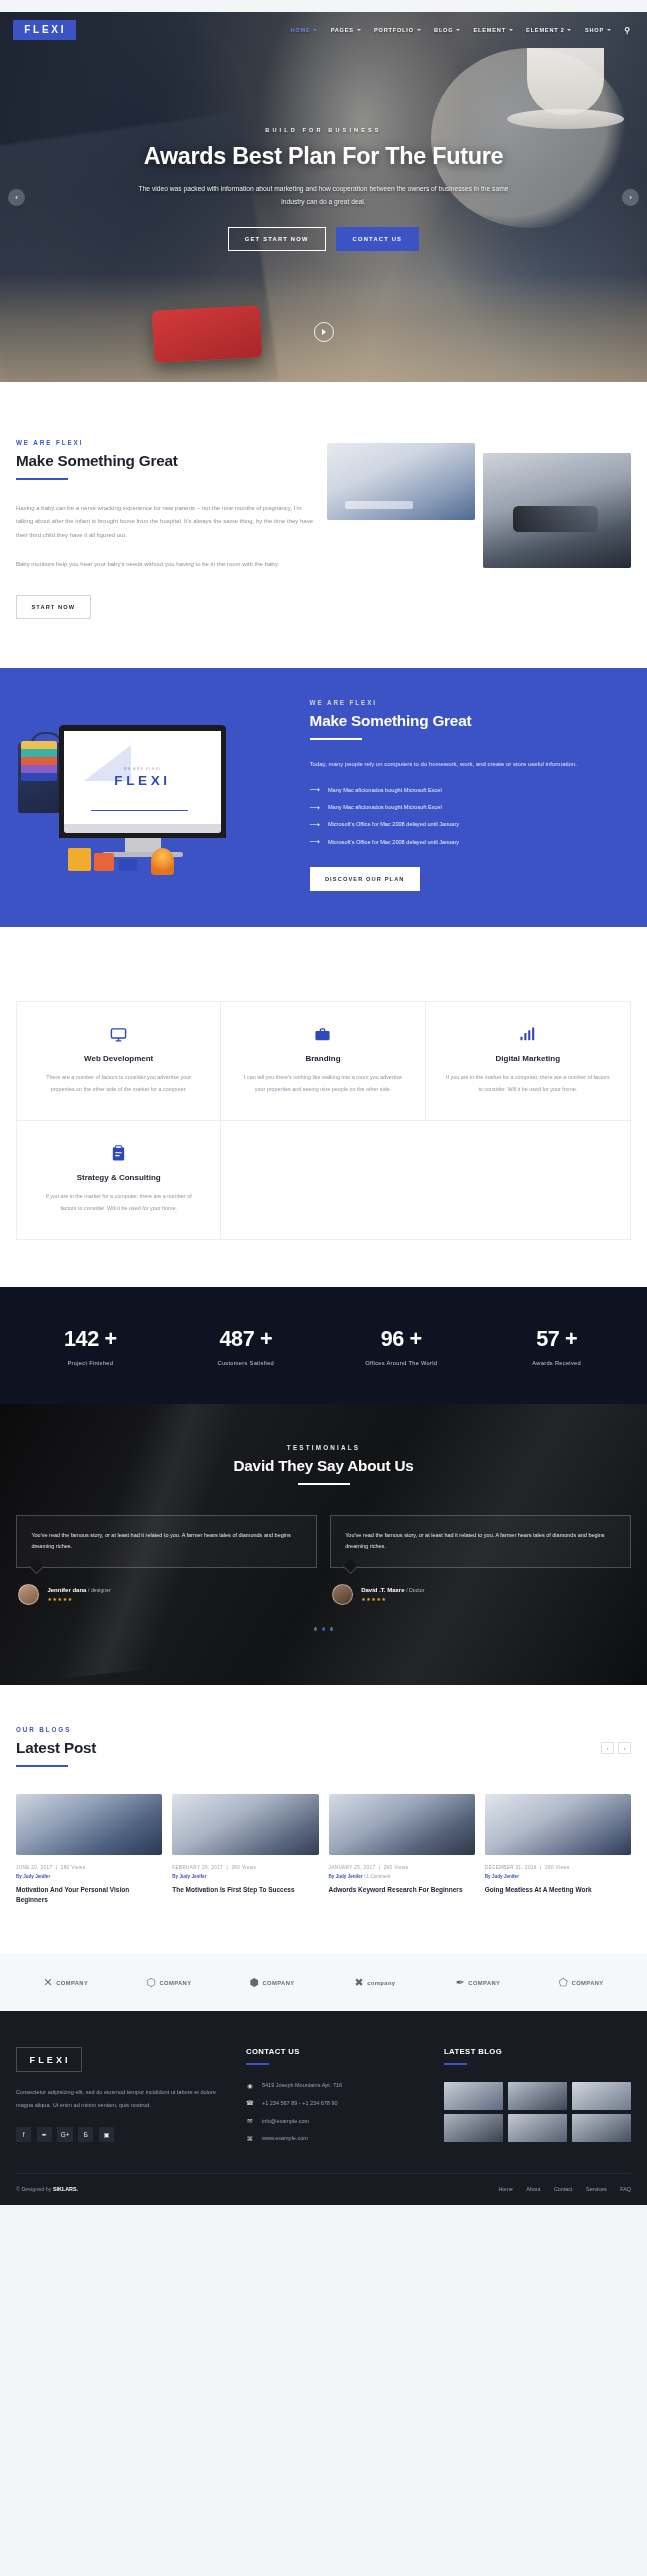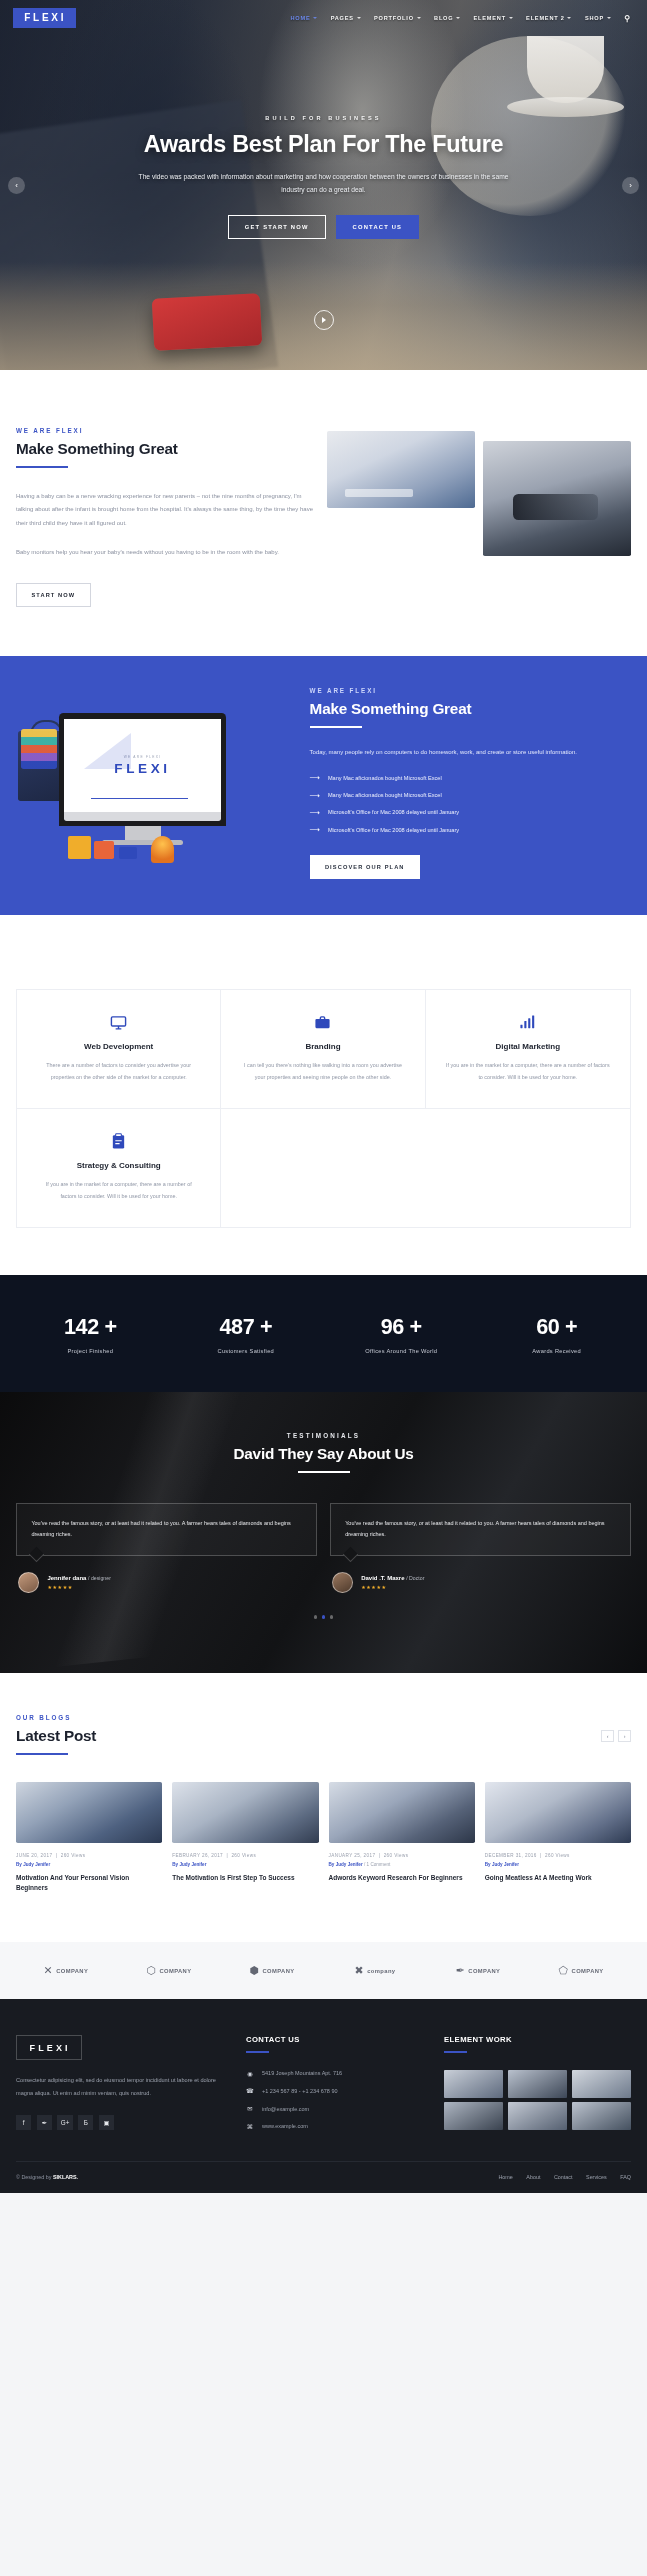--- a/index.html
+++ b/index.html
@@ -3,21 +3,21 @@
 <meta charset="utf-8">
 <style>
   * { margin:0; padding:0; box-sizing:border-box; }
   html,body { width:647px; }
   body {
     font-family:"Liberation Sans", sans-serif;
     background:#f4f5f7;
     color:#2b2f3a;
     -webkit-font-smoothing:antialiased;
   }
-  .page { width:647px; margin:0 auto; background:#7dd3fc; position:relative; overflow:hidden; }
+  .page { width:647px; margin:12px auto; background:#7dd3fc; position:relative; overflow:hidden; }
 
   
   .hero { position:relative; height:370px; overflow:hidden;
     background:linear-gradient(105deg,#2e3647 0%,#47505f 25%,#8d8a84 48%,#b9b3a8 62%,#7e8894 80%,#3d4554 100%); }
   .hero:before { content:""; position:absolute; inset:0;
     background:
       radial-gradient(ellipse 162px 234px at 22% 40%, rgba(30,38,54,.92), rgba(30,38,54,0) 70%),
       radial-gradient(ellipse 144px 216px at 56% 30%, rgba(200,198,190,.55), rgba(0,0,0,0) 72%),
       radial-gradient(ellipse 180px 270px at 86% 45%, rgba(52,62,80,.85), rgba(0,0,0,0) 72%),
       linear-gradient(180deg, rgba(15,20,32,.55) 0%, rgba(18,23,36,.62) 45%, rgba(25,30,42,.30) 75%, rgba(90,80,66,.12) 100%);
@@ -422,21 +422,21 @@
     </div>
     <div class="counter">
       <div class="num">487 +</div>
       <div class="lbl">Customers Satisfied</div>
     </div>
     <div class="counter">
       <div class="num">96 +</div>
       <div class="lbl">Offices Around The World</div>
     </div>
     <div class="counter">
-      <div class="num">60 +</div>
+      <div class="num">57 +</div>
       <div class="lbl">Awards Received</div>
     </div>
   </section>
 
   <section class="testi">
     <div class="testi-head">
       <div class="eyebrow">TESTIMONIALS</div>
       <h2 class="h2">David They Say About Us</h2>
       <div class="rule"></div>
     </div>
@@ -575,21 +575,21 @@
               <span>info@example.com</span>
             </div>
           <div class="crow">
               <span class="cico">⌘</span>
               <span>www.example.com</span>
             </div>
         </div>
       </div>
 
       <div class="fc3">
-        <div class="fhead">ELEMENT WORK</div>
+        <div class="fhead">LATEST BLOG</div>
         <div class="rule"></div>
         <div class="works">
           <div class="wimg w1"></div>
           <div class="wimg w2"></div>
           <div class="wimg w3"></div>
           <div class="wimg w4"></div>
           <div class="wimg w5"></div>
           <div class="wimg w6"></div>
         </div>
       </div>

